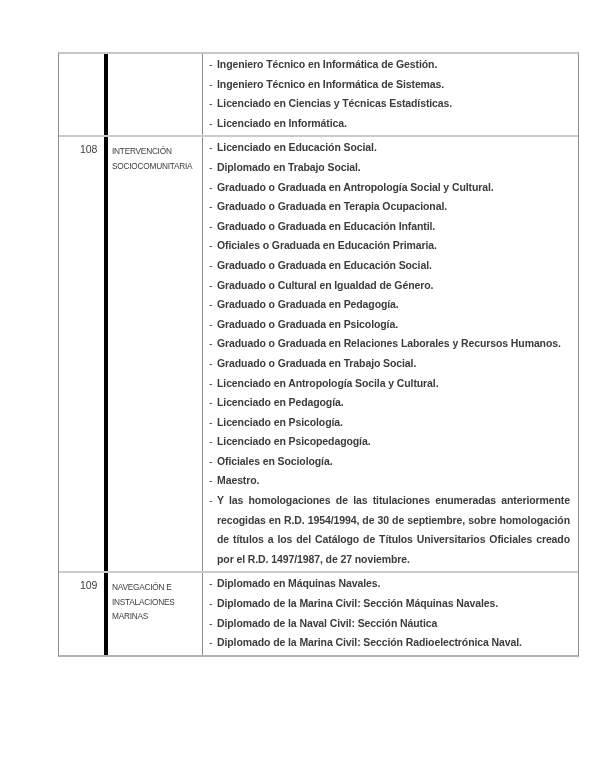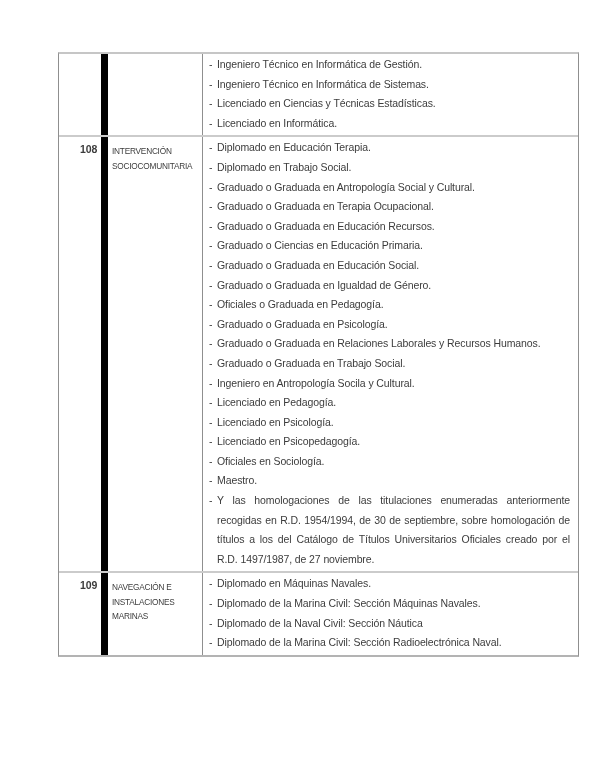--- a/index.html
+++ b/index.html
@@ -33,26 +33,25 @@
     grid-template-columns: 49px 95px 1fr;
   }
   .row + .row {
     border-top: 2px solid #cbcbcb;
   }
   .cell {
     box-sizing: border-box;
     min-width: 0;
   }
   .code {
-    border-right: 7px solid #000000;
+    border-right: 4px solid #000000;
     padding: 6px 2px 4px 21px;
     font-size: 10.5px;
     letter-spacing: -0.1px;
     line-height: 12px;
-    font-weight: bold;
   }
   .catcell {
     border-right: 1px solid #8f8f8f;
     padding: 7px 1px 4px 4px;
     overflow: hidden;
   }
   .category-text {
     display: block;
     font-size: 9px;
     line-height: 14.4px;
@@ -70,20 +69,21 @@
     line-height: 19.6px;
     letter-spacing: -0.1px;
   }
   .dash {
     flex: 0 0 8px;
   }
   .txt {
     flex: 1 1 auto;
     min-width: 0;
     text-align: justify;
+    font-weight: bold;
   }
 </style>
 </head>
 <body>
 
 <div class="page">
   <div class="qual-table">
       <div class="row">
     <div class="cell code"></div>
     <div class="cell catcell">
@@ -109,69 +109,69 @@
         </div>
   </div>
       <div class="row">
     <div class="cell code">108</div>
     <div class="cell catcell">
       <span class="category-text">INTERVENCIÓN SOCIOCOMUNITARIA</span>
     </div>
     <div class="cell quals">
           <div class="item">
     <span class="dash">-</span>
-    <span class="txt">Diplomado en Educación Terapia.</span>
+    <span class="txt">Licenciado en Educación Social.</span>
   </div>
           <div class="item">
     <span class="dash">-</span>
     <span class="txt">Diplomado en Trabajo Social.</span>
   </div>
           <div class="item">
     <span class="dash">-</span>
     <span class="txt">Graduado o Graduada en Antropología Social y Cultural.</span>
   </div>
           <div class="item">
     <span class="dash">-</span>
     <span class="txt">Graduado o Graduada en Terapia Ocupacional.</span>
   </div>
           <div class="item">
     <span class="dash">-</span>
-    <span class="txt">Graduado o Graduada en Educación Recursos.</span>
-  </div>
-          <div class="item">
-    <span class="dash">-</span>
-    <span class="txt">Graduado o Ciencias en Educación Primaria.</span>
+    <span class="txt">Graduado o Graduada en Educación Infantil.</span>
+  </div>
+          <div class="item">
+    <span class="dash">-</span>
+    <span class="txt">Oficiales o Graduada en Educación Primaria.</span>
   </div>
           <div class="item">
     <span class="dash">-</span>
     <span class="txt">Graduado o Graduada en Educación Social.</span>
   </div>
           <div class="item">
     <span class="dash">-</span>
-    <span class="txt">Graduado o Graduada en Igualdad de Género.</span>
-  </div>
-          <div class="item">
-    <span class="dash">-</span>
-    <span class="txt">Oficiales o Graduada en Pedagogía.</span>
+    <span class="txt">Graduado o Cultural en Igualdad de Género.</span>
+  </div>
+          <div class="item">
+    <span class="dash">-</span>
+    <span class="txt">Graduado o Graduada en Pedagogía.</span>
   </div>
           <div class="item">
     <span class="dash">-</span>
     <span class="txt">Graduado o Graduada en Psicología.</span>
   </div>
           <div class="item">
     <span class="dash">-</span>
     <span class="txt">Graduado o Graduada en Relaciones Laborales y Recursos Humanos.</span>
   </div>
           <div class="item">
     <span class="dash">-</span>
     <span class="txt">Graduado o Graduada en Trabajo Social.</span>
   </div>
           <div class="item">
     <span class="dash">-</span>
-    <span class="txt">Ingeniero en Antropología Socila y Cultural.</span>
+    <span class="txt">Licenciado en Antropología Socila y Cultural.</span>
   </div>
           <div class="item">
     <span class="dash">-</span>
     <span class="txt">Licenciado en Pedagogía.</span>
   </div>
           <div class="item">
     <span class="dash">-</span>
     <span class="txt">Licenciado en Psicología.</span>
   </div>
           <div class="item">

